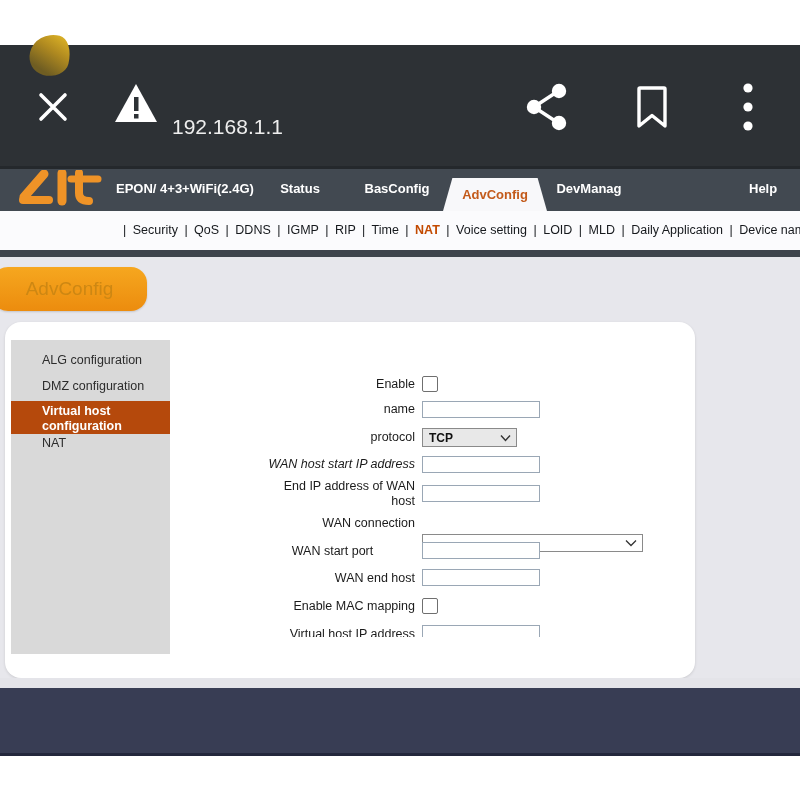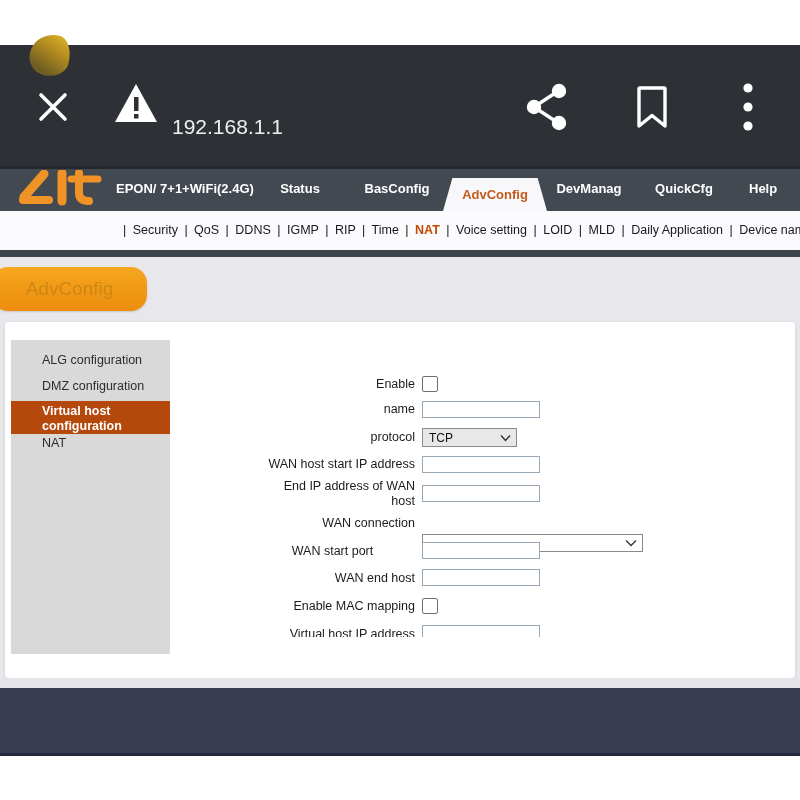--- a/index.html
+++ b/index.html
@@ -42,40 +42,40 @@
   .subnav-inner .sep{margin:0 3px;color:#16191d;}
   .subnav-item{cursor:pointer;}
   .subnav-item.hl{color:#c34a00;font-weight:bold;}
   .dark-strip{position:absolute;left:0;top:250px;width:800px;height:7px;background:#3e444c;}
 
   
   .content-bg{position:absolute;left:0;top:257px;width:800px;height:431px;background:#e7e7ec;}
   .section-btn{position:absolute;left:-8px;top:267px;width:155px;height:44px;border-radius:16px;
         background:linear-gradient(#f6a71f,#ec8c0e);color:#cd8713;font-size:19px;
         text-align:center;line-height:44px;cursor:pointer;box-shadow:0 1px 2px rgba(0,0,0,.15);}
-  .panel{position:absolute;left:5px;top:322px;width:790px;height:356px;background:#ffffff;
-        border-radius:4px;box-shadow:0 1px 3px rgba(0,0,0,.12);}
+  .panel{position:absolute;left:5px;top:322px;width:690px;height:356px;background:#ffffff;
+        border-radius:16px;box-shadow:0 1px 3px rgba(0,0,0,.12);}
 
   
   .sidebar{position:absolute;left:6px;top:18px;width:159px;height:314px;background:#d9d9d9;}
   .side-item{position:absolute;left:0;width:159px;padding-left:31px;box-sizing:border-box;
         font-size:12.5px;color:#2c2c2c;cursor:pointer;line-height:15px;}
   .side-item.selected{background:#b5490c;color:#ffffff;font-weight:bold;width:159px;
         padding-top:3px;}
 
   
   .form-area{position:absolute;left:245px;top:48px;width:420px;height:267px;overflow:hidden;}
   .flabel{position:absolute;left:0;width:165px;text-align:right;font-size:12.5px;color:#1b1b1b;
         line-height:15px;}
   .fctrl{position:absolute;left:172px;}
   .tbox{width:110px;height:15px;border:1px solid #9aa7b5;background:#fff;font-size:12px;
         font-family:"Liberation Sans",sans-serif;padding:0 3px;outline:none;}
   .cbox{width:14px;height:14px;border:1px solid #6f6f6f;border-radius:2px;background:#fff;cursor:pointer;}
   .fselect{position:relative;box-sizing:border-box;border:1px solid #8a8a8a;font-size:12px;
-        color:#111;cursor:pointer;}
+        color:#111;cursor:pointer;font-weight:bold;}
   .fselect .val{position:absolute;left:6px;top:0;line-height:18px;}
   .fselect svg{position:absolute;right:5px;top:50%;margin-top:-4px;}
   .sel-proto{width:95px;height:19px;background:#e8e8e8;}
   .sel-wan{width:221px;height:18px;background:#ffffff;}
 
   
   .footer-gap{position:absolute;left:0;top:678px;width:800px;height:10px;background:#e4e4e9;}
   .footer-navy{position:absolute;left:0;top:688px;width:800px;height:65px;background:#383d54;
         border-bottom:3px solid #23273c;box-sizing:content-box;}
   .bottom-white{position:absolute;left:0;top:756px;width:800px;height:44px;background:#ffffff;}
@@ -126,27 +126,26 @@
   <div class="navbar"></div>
   <div class="logo">
     <svg width="92" height="38" viewBox="0 0 92 38" fill="none" stroke="#ef9327" stroke-linecap="round">
       <path d="M28 4 L8 27" stroke-width="9"></path>
       <path d="M7 30 L33 30" stroke-width="8"></path>
       <path d="M46 3 L46 31" stroke-width="9"></path>
       <path d="M63 3 L63 23 Q63 31 73 31" stroke-width="8"></path>
       <path d="M55 9 L82 9" stroke-width="7"></path>
     </svg>
   </div>
-  <div class="model">EPON/ 7+1+WiFi(2.4G)</div>
+  <div class="model">EPON/ 4+3+WiFi(2.4G)</div>
 
   <div class="tab" style="left:255px;width:90px;">Status</div>
   <div class="tab" style="left:352px;width:90px;">BasConfig</div>
   <div class="tab-active">AdvConfig</div>
   <div class="tab" style="left:544px;width:90px;">DevManag</div>
-  <div class="tab" style="left:639px;width:90px;">QuickCfg</div>
   <div class="tab" style="left:749px;width:60px;text-align:left;">Help</div>
 
   <div class="subnav">
     <div class="subnav-inner">
       <span class="sep">|</span>
       <span class="subnav-item">Security</span>
       <span class="sep">|</span>
       <span class="subnav-item">QoS</span>
       <span class="sep">|</span>
       <span class="subnav-item">DDNS</span>
@@ -196,21 +195,21 @@
       <input class="tbox fctrl" style="top: 31px;" type="text" value="">
 
       <div class="flabel" style="top:60px;">protocol</div>
       <div class="fselect sel-proto fctrl" style="top:58px;">
         <span class="val">TCP</span>
         <svg width="11" height="8" viewBox="0 0 11 8">
             <path d="M1 1.5 L5.5 6.5 L10 1.5" stroke="#333" stroke-width="1.4" fill="none"></path>
           </svg>
       </div>
 
-      <div class="flabel" style="top:87px;">WAN host start IP address</div>
+      <div class="flabel" style="top:87px;font-style:italic;">WAN host start IP address</div>
       <input class="tbox fctrl" style="top: 86px;" type="text" value="">
 
       <div class="flabel" style="top:109px;left:15px;width:150px;">End IP address of WAN host</div>
       <input class="tbox fctrl" style="top: 115px;" type="text" value="">
 
       <div class="flabel" style="top:146px;">WAN connection</div>
       <div class="fselect sel-wan fctrl" style="top:145px;">
         <span class="val"></span>
         <svg width="12" height="8" viewBox="0 0 12 8">
             <path d="M1 1.5 L6 6.5 L11 1.5" stroke="#333" stroke-width="1.3" fill="none"></path>

